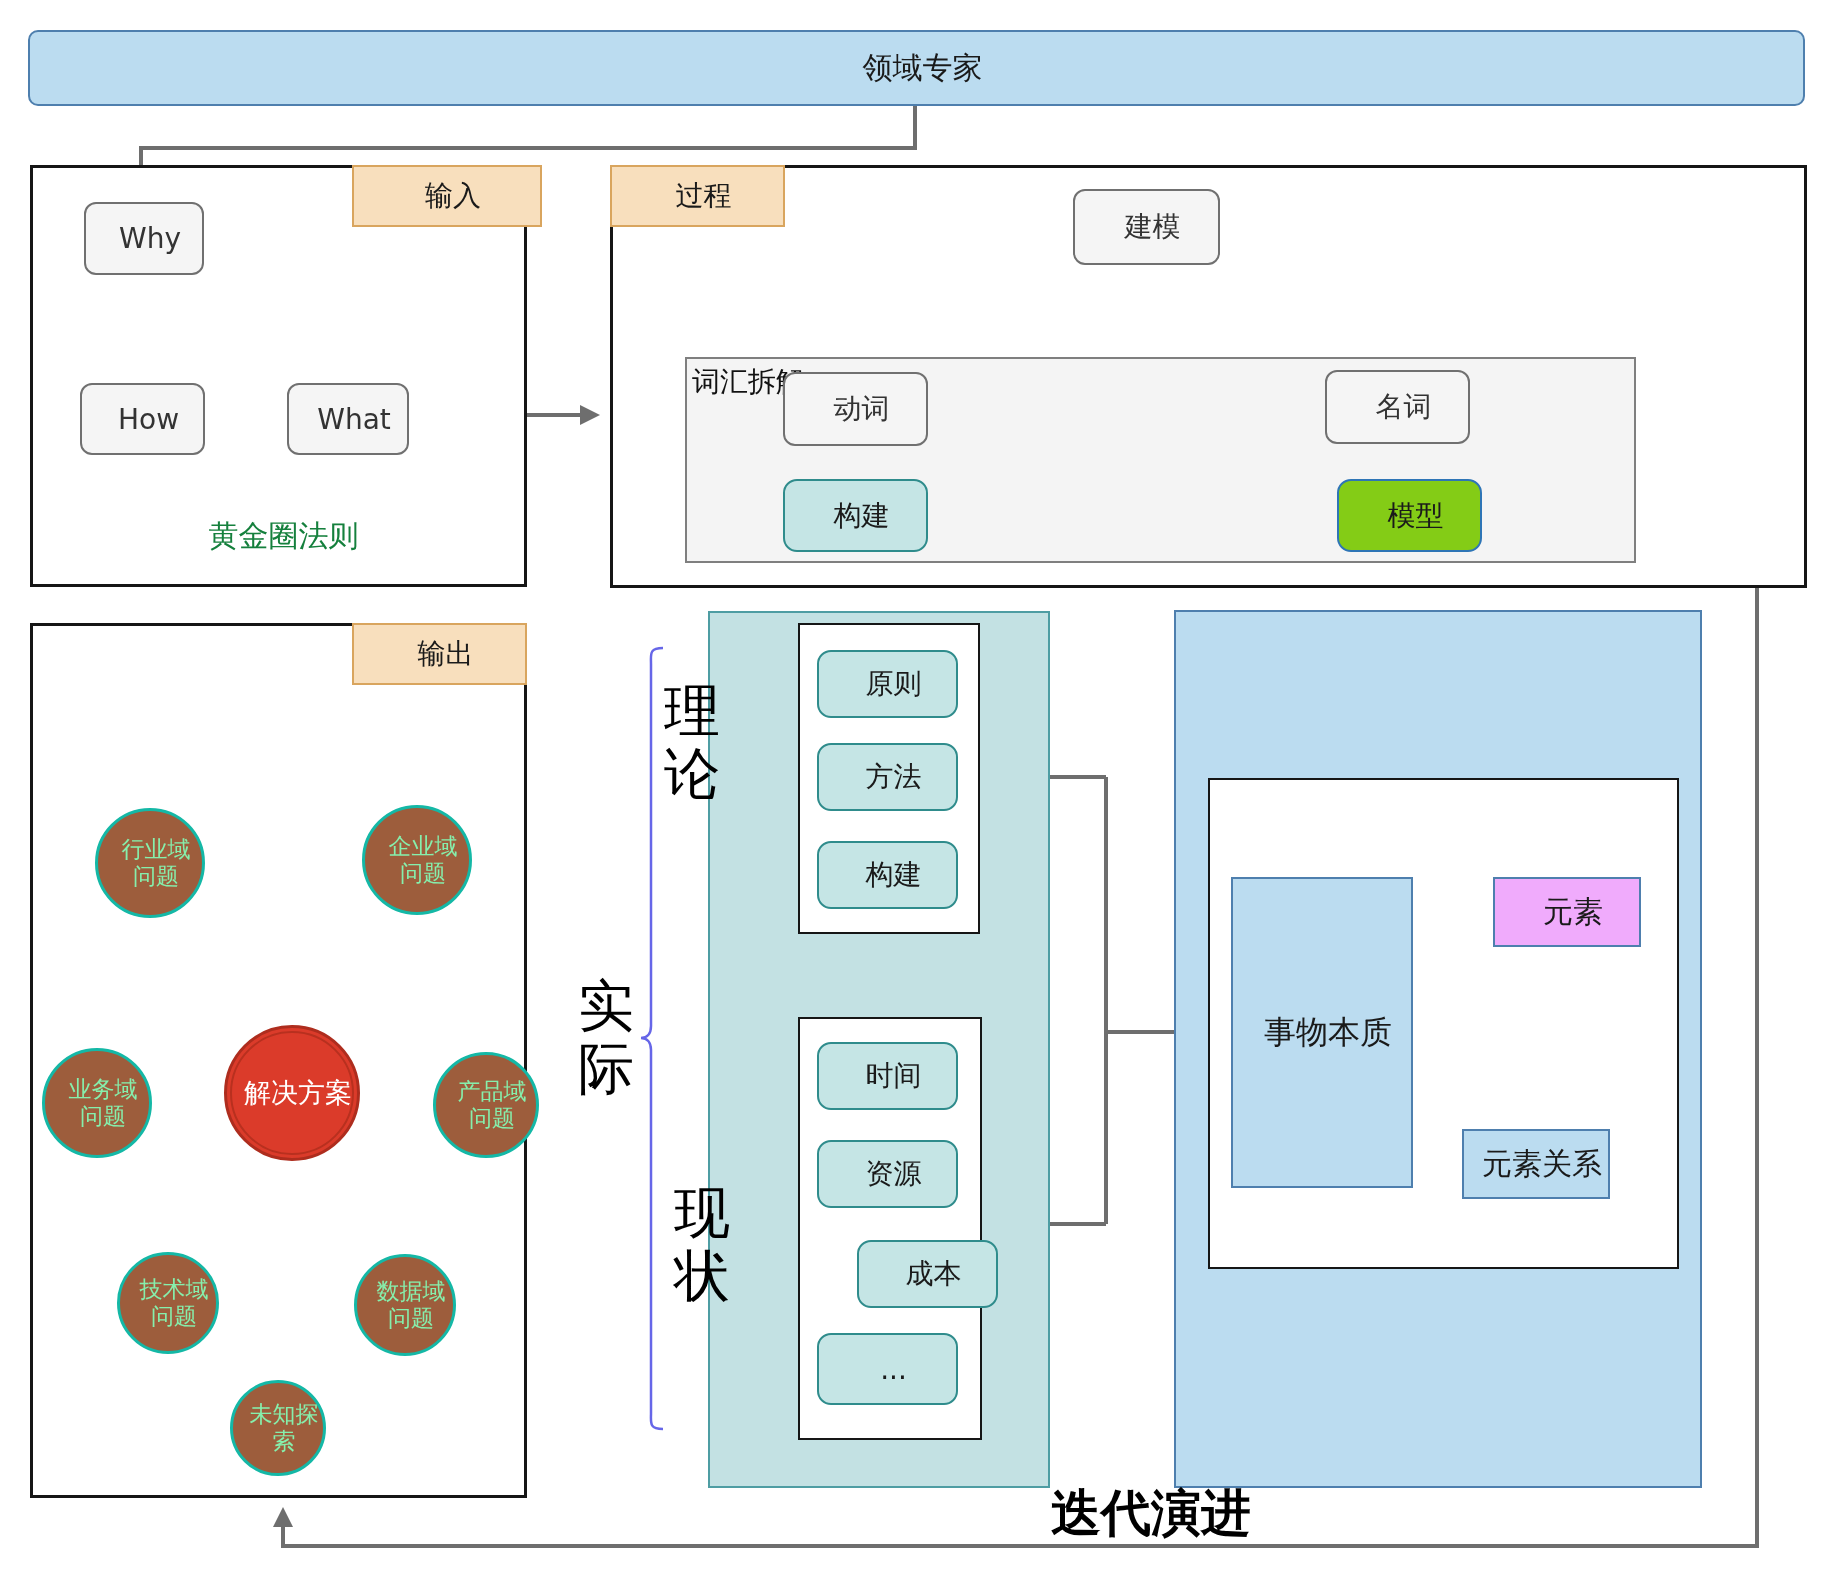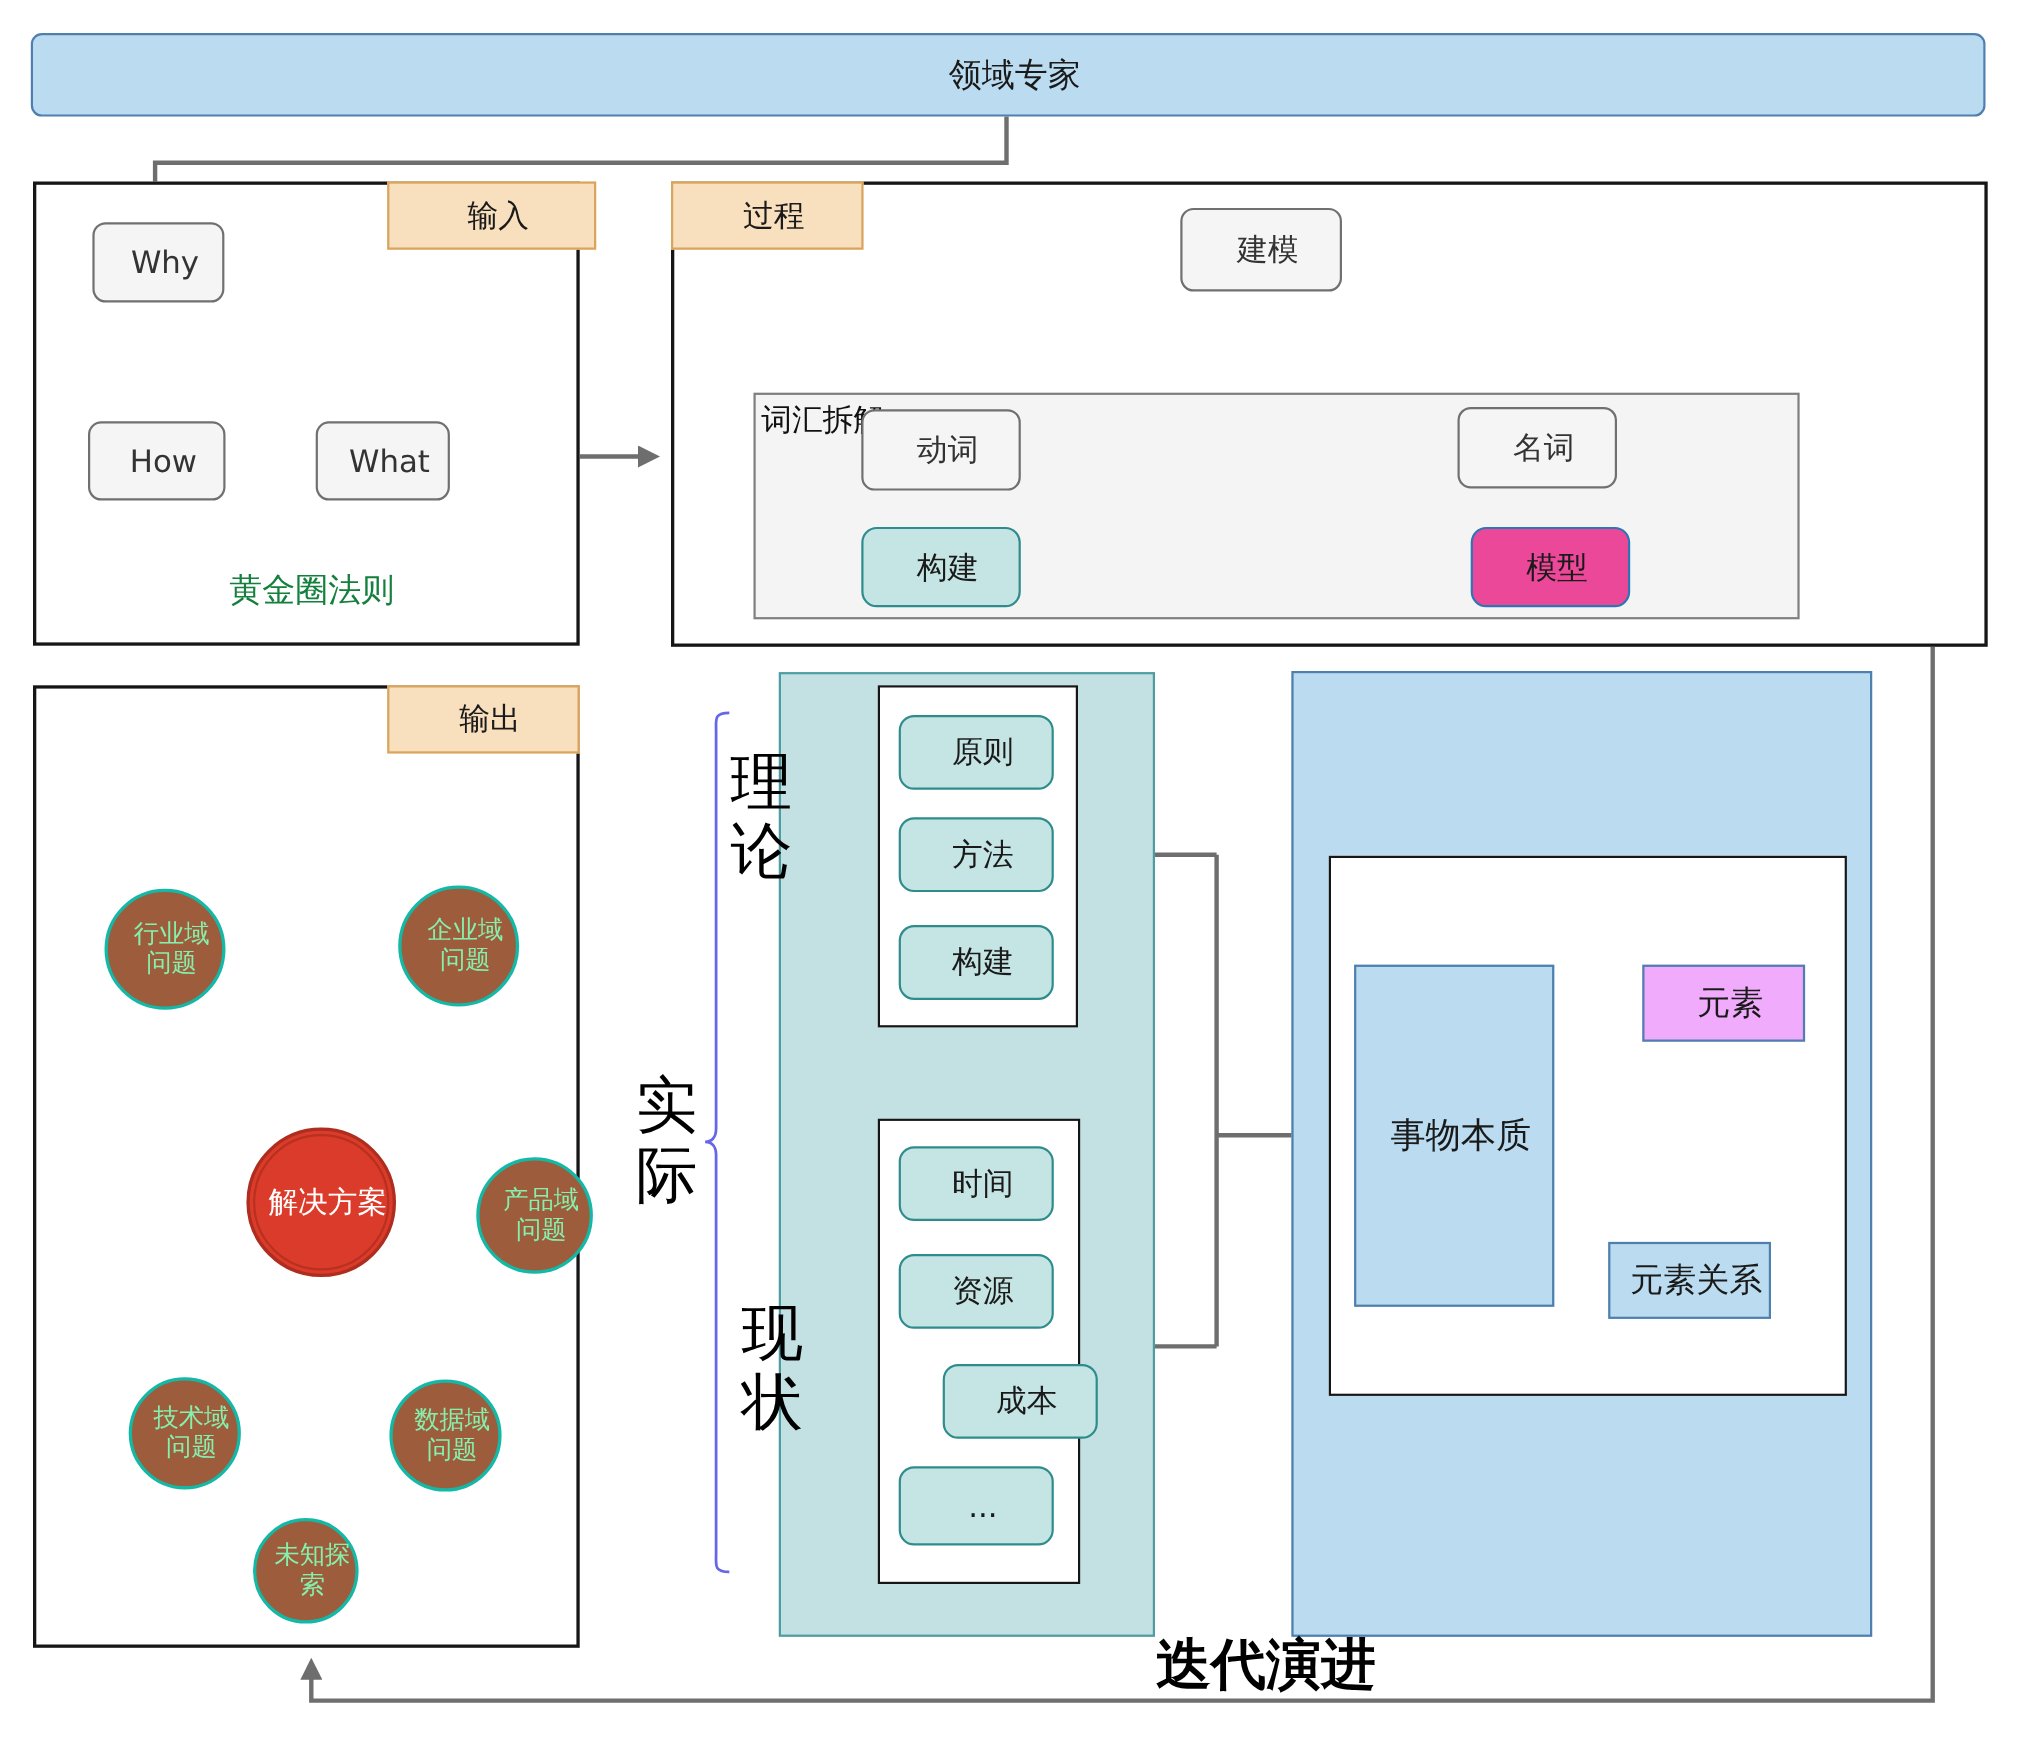--- a/index.html
+++ b/index.html
@@ -29,21 +29,21 @@
   .how{left:80px;top:383px;width:125px;height:72px;}
   .what{left:287px;top:383px;width:122px;height:72px;}
   .golden{left:160px;top:516px;width:235px;height:40px;font-size:30px;color:#15803d;}
 
   .modeling{left:1073px;top:189px;width:147px;height:76px;}
   .vocabpanel{left:685px;top:357px;width:951px;height:206px;background:#F4F4F4;border:2px solid #7F7F7F;}
   .vocabtitle{left:692px;top:363px;font-size:28px;color:#111;}
   .verb{left:783px;top:372px;width:145px;height:74px;}
   .noun{left:1325px;top:370px;width:145px;height:74px;}
   .build-teal{left:783px;top:479px;width:145px;height:73px;background:#C5E5E5;border:2.5px solid #2F8C8C;border-radius:14px;font-size:28px;}
-  .model-blue{left:1337px;top:479px;width:145px;height:73px;background:#ec4899;border:2.5px solid #2E75B6;border-radius:14px;font-size:28px;}
+  .model-blue{left:1337px;top:479px;width:145px;height:73px;background:#84cc16;border:2.5px solid #2E75B6;border-radius:14px;font-size:28px;}
 
   
   .tealpanel{left:708px;top:611px;width:342px;height:877px;background:#C3E1E3;border:2px solid #4E9DA3;}
   .whitegroup{background:#fff;border:2.5px solid #161616;}
   .theorybox{left:798px;top:623px;width:182px;height:311px;}
   .realitybox{left:798px;top:1017px;width:184px;height:423px;}
   .tealitem{background:#C5E5E5;border:2px solid #2F8C8C;border-radius:14px;font-size:28px;
             left:817px;width:141px;height:68px;}
   .t0{top:650px;}.t1{top:743px;}.t2{top:841px;}
   .r0{top:1042px;}.r1{top:1140px;}.r2{top:1240px;margin-left:40px;}.r3{top:1333px;height:72px;}
@@ -144,20 +144,23 @@
 
   <div class="abs bigbox outputbox"></div>
   <div class="abs flexc tag tag-out">输出</div>
 
   <div class="abs flexc circle c-industry">
     <span class="wrapspan">行业域问题</span>
     </div>
   <div class="abs flexc circle c-enterprise">
     <span class="wrapspan">企业域问题</span>
     </div>
+  <div class="abs flexc circle c-business">
+    <span class="wrapspan">业务域问题</span>
+    </div>
   <div class="abs flexc circle c-product">
     <span class="wrapspan">产品域问题</span>
     </div>
   <div class="abs flexc circle c-tech">
     <span class="wrapspan">技术域问题</span>
     </div>
   <div class="abs flexc circle c-data">
     <span class="wrapspan">数据域问题</span>
     </div>
   <div class="abs flexc circle c-unknown">

